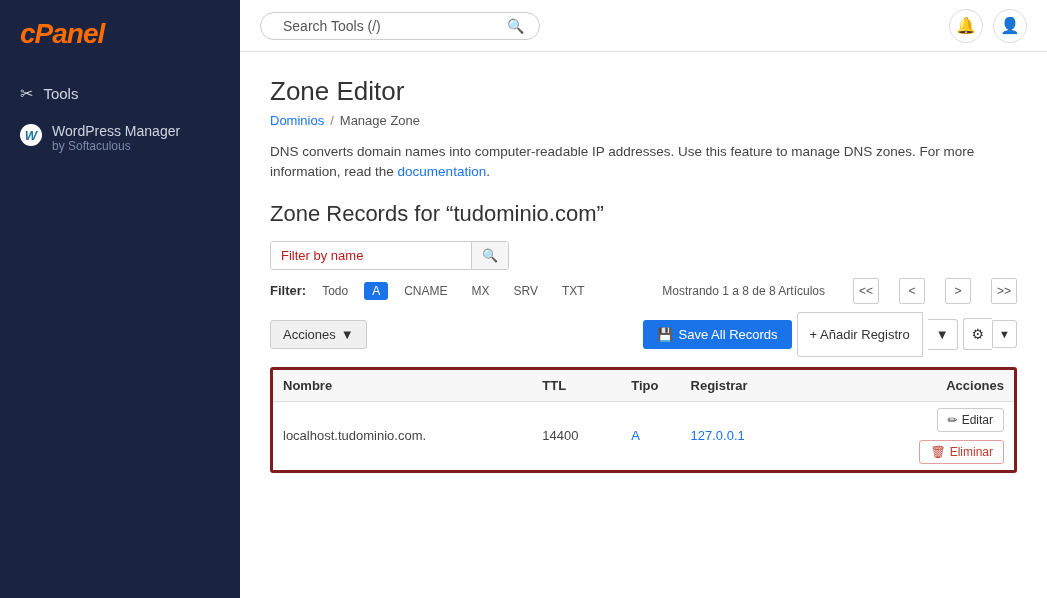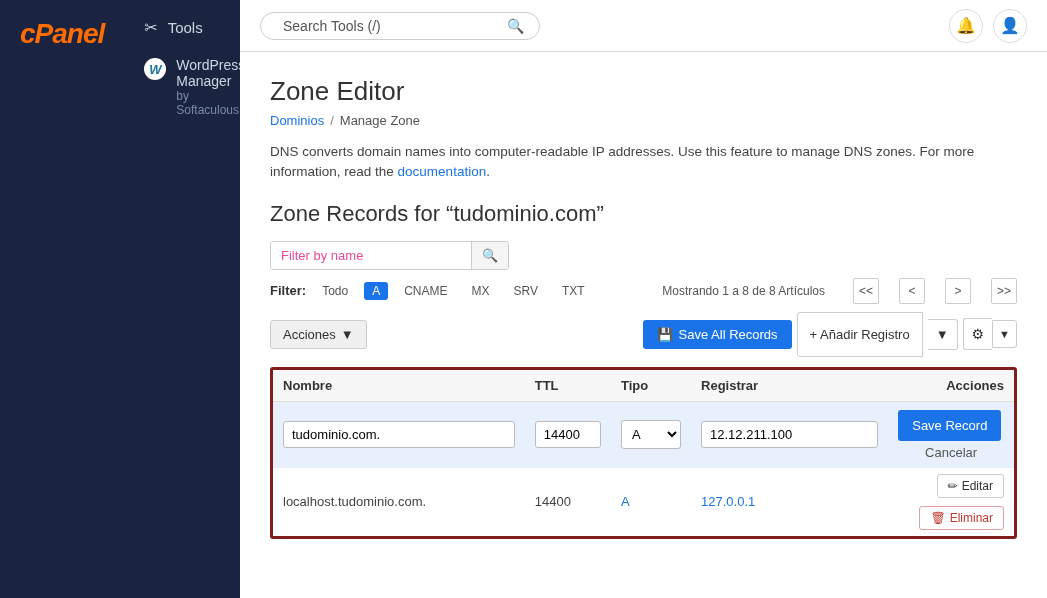--- a/index.html
+++ b/index.html
@@ -5,20 +5,21 @@
     * { box-sizing: border-box; margin: 0; padding: 0; }
     body { font-family: -apple-system, BlinkMacSystemFont, 'Segoe UI', sans-serif; font-size: 14px; background: #f0f0f0; display: flex; height: 598px; overflow: hidden; }
 
     
     .sidebar {
       width: 240px;
       min-width: 240px;
       background: #1a2340;
       color: #fff;
       display: flex;
+      flex-direction: column;
       padding: 0;
     }
     .sidebar-logo {
       padding: 18px 20px 16px;
       background: #1a2340;
     }
     .cpanel-logo {
       font-size: 28px;
       font-weight: bold;
       color: #fff;
@@ -167,21 +168,21 @@
       border: 1px solid #ccc;
       border-radius: 3px;
       overflow: hidden;
     }
     .filter-input {
       border: none;
       outline: none;
       padding: 6px 10px;
       font-size: 13px;
       width: 200px;
-      color: #ec4899;
+      color: #b91c1c;
     }
     .filter-search-btn {
       background: #f5f5f5;
       border: none;
       border-left: 1px solid #ccc;
       padding: 6px 10px;
       cursor: pointer;
       color: #555;
       font-size: 13px;
     }
@@ -519,41 +520,20 @@
           <tr>
             <th class="col-nombre">Nombre</th>
             <th class="col-ttl">TTL</th>
             <th class="col-tipo">Tipo</th>
             <th class="col-registrar">Registrar</th>
             <th class="col-acciones">Acciones</th>
           </tr>
         </thead>
         <tbody>
 
-          <tr class="row-edit">
-            <td>
-              <input class="table-input" type="text" value="tudominio.com." style="">
-            </td>
-            <td>
-              <input class="table-input" type="text" value="14400" style="">
-            </td>
-            <td>
-              <select class="type-select">
-                <option>A</option>
-              </select>
-            </td>
-            <td>
-              <input class="table-input" type="text" value="12.12.211.100" style="">
-            </td>
-            <td style="vertical-align:top; padding-top:8px;">
-              <button class="save-record-btn">Save Record</button>
-              <br>
-              <a class="cancel-link" href="#">Cancelar</a>
-            </td>
-          </tr>
 
           <tr class="row-normal">
             <td>localhost.tudominio.com.</td>
             <td>14400</td>
             <td class="link-text">A</td>
             <td class="link-text">127.0.0.1</td>
             <td>
               <div class="actions-cell">
                 <button class="edit-btn">
                   <span>✏</span>

